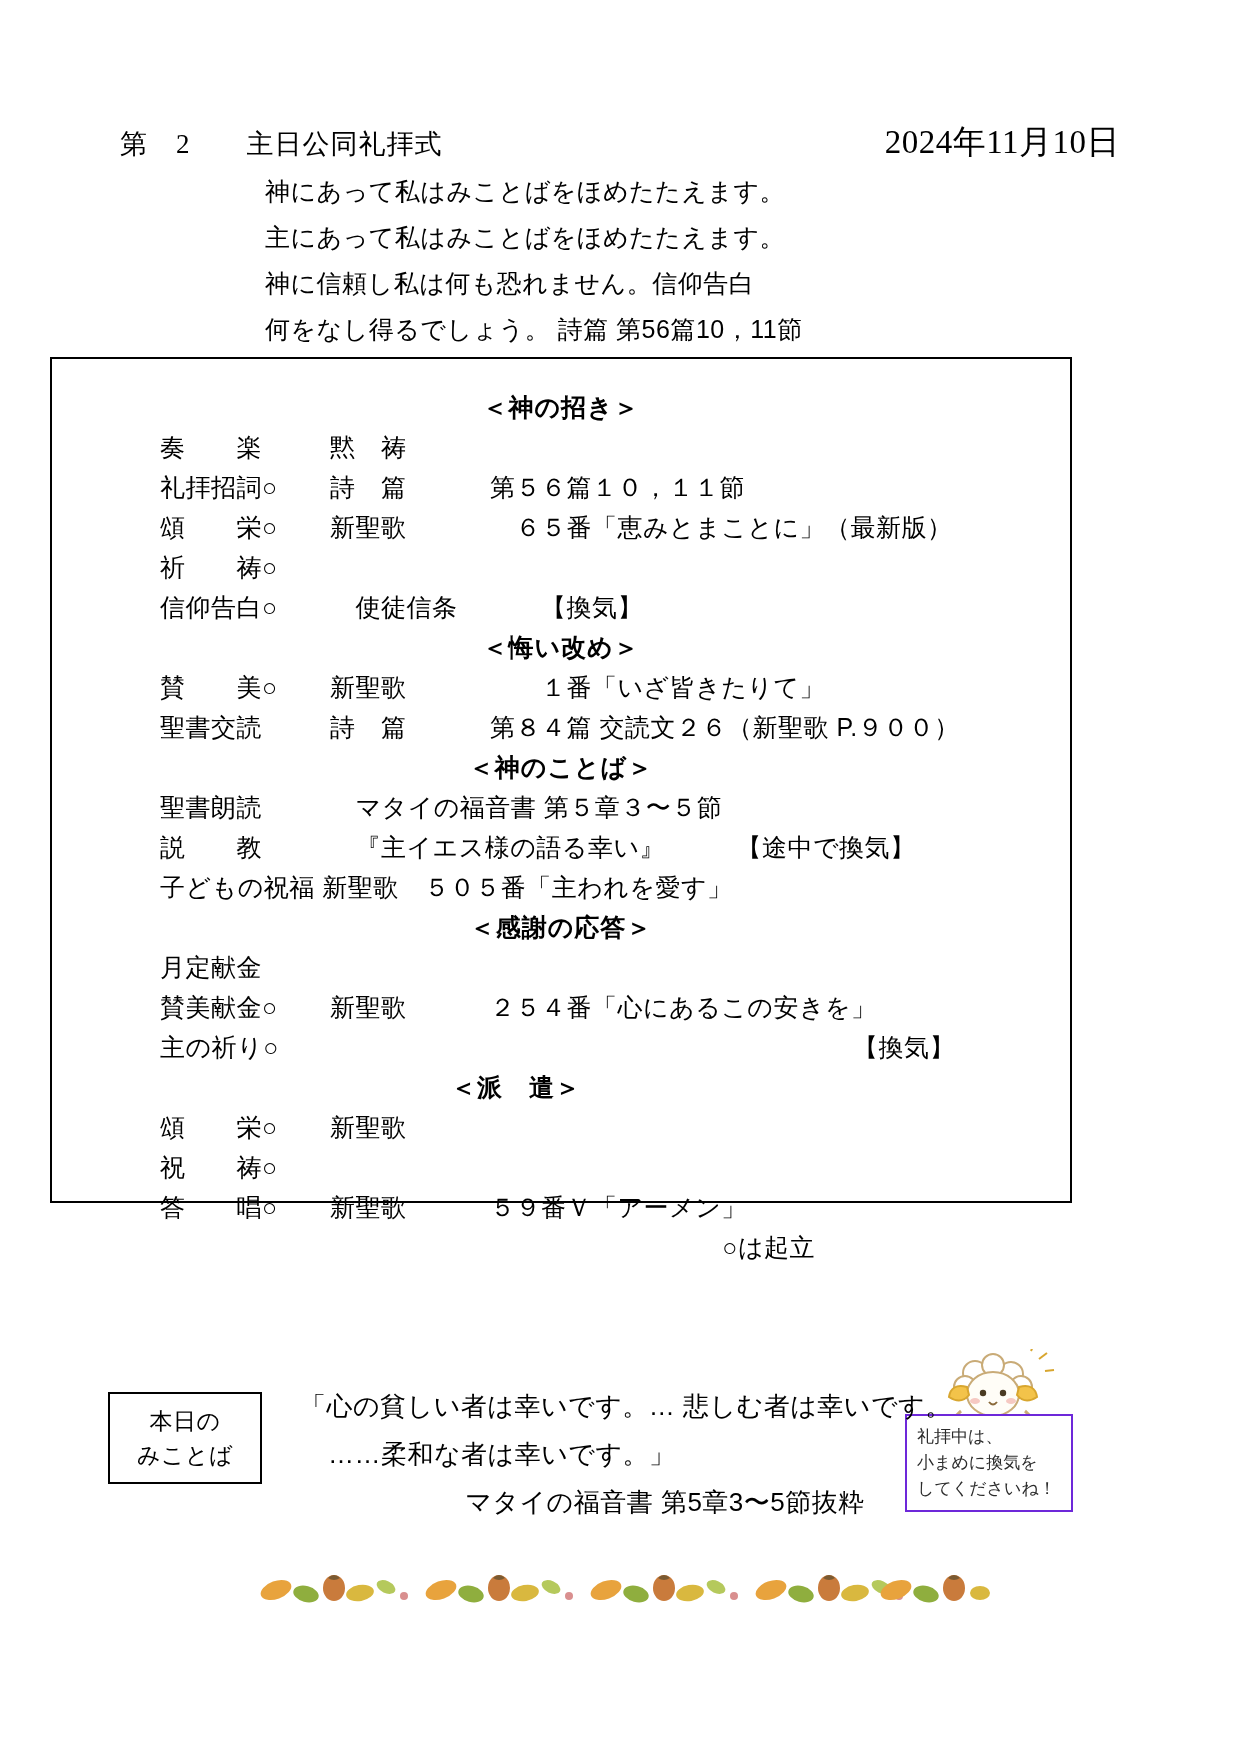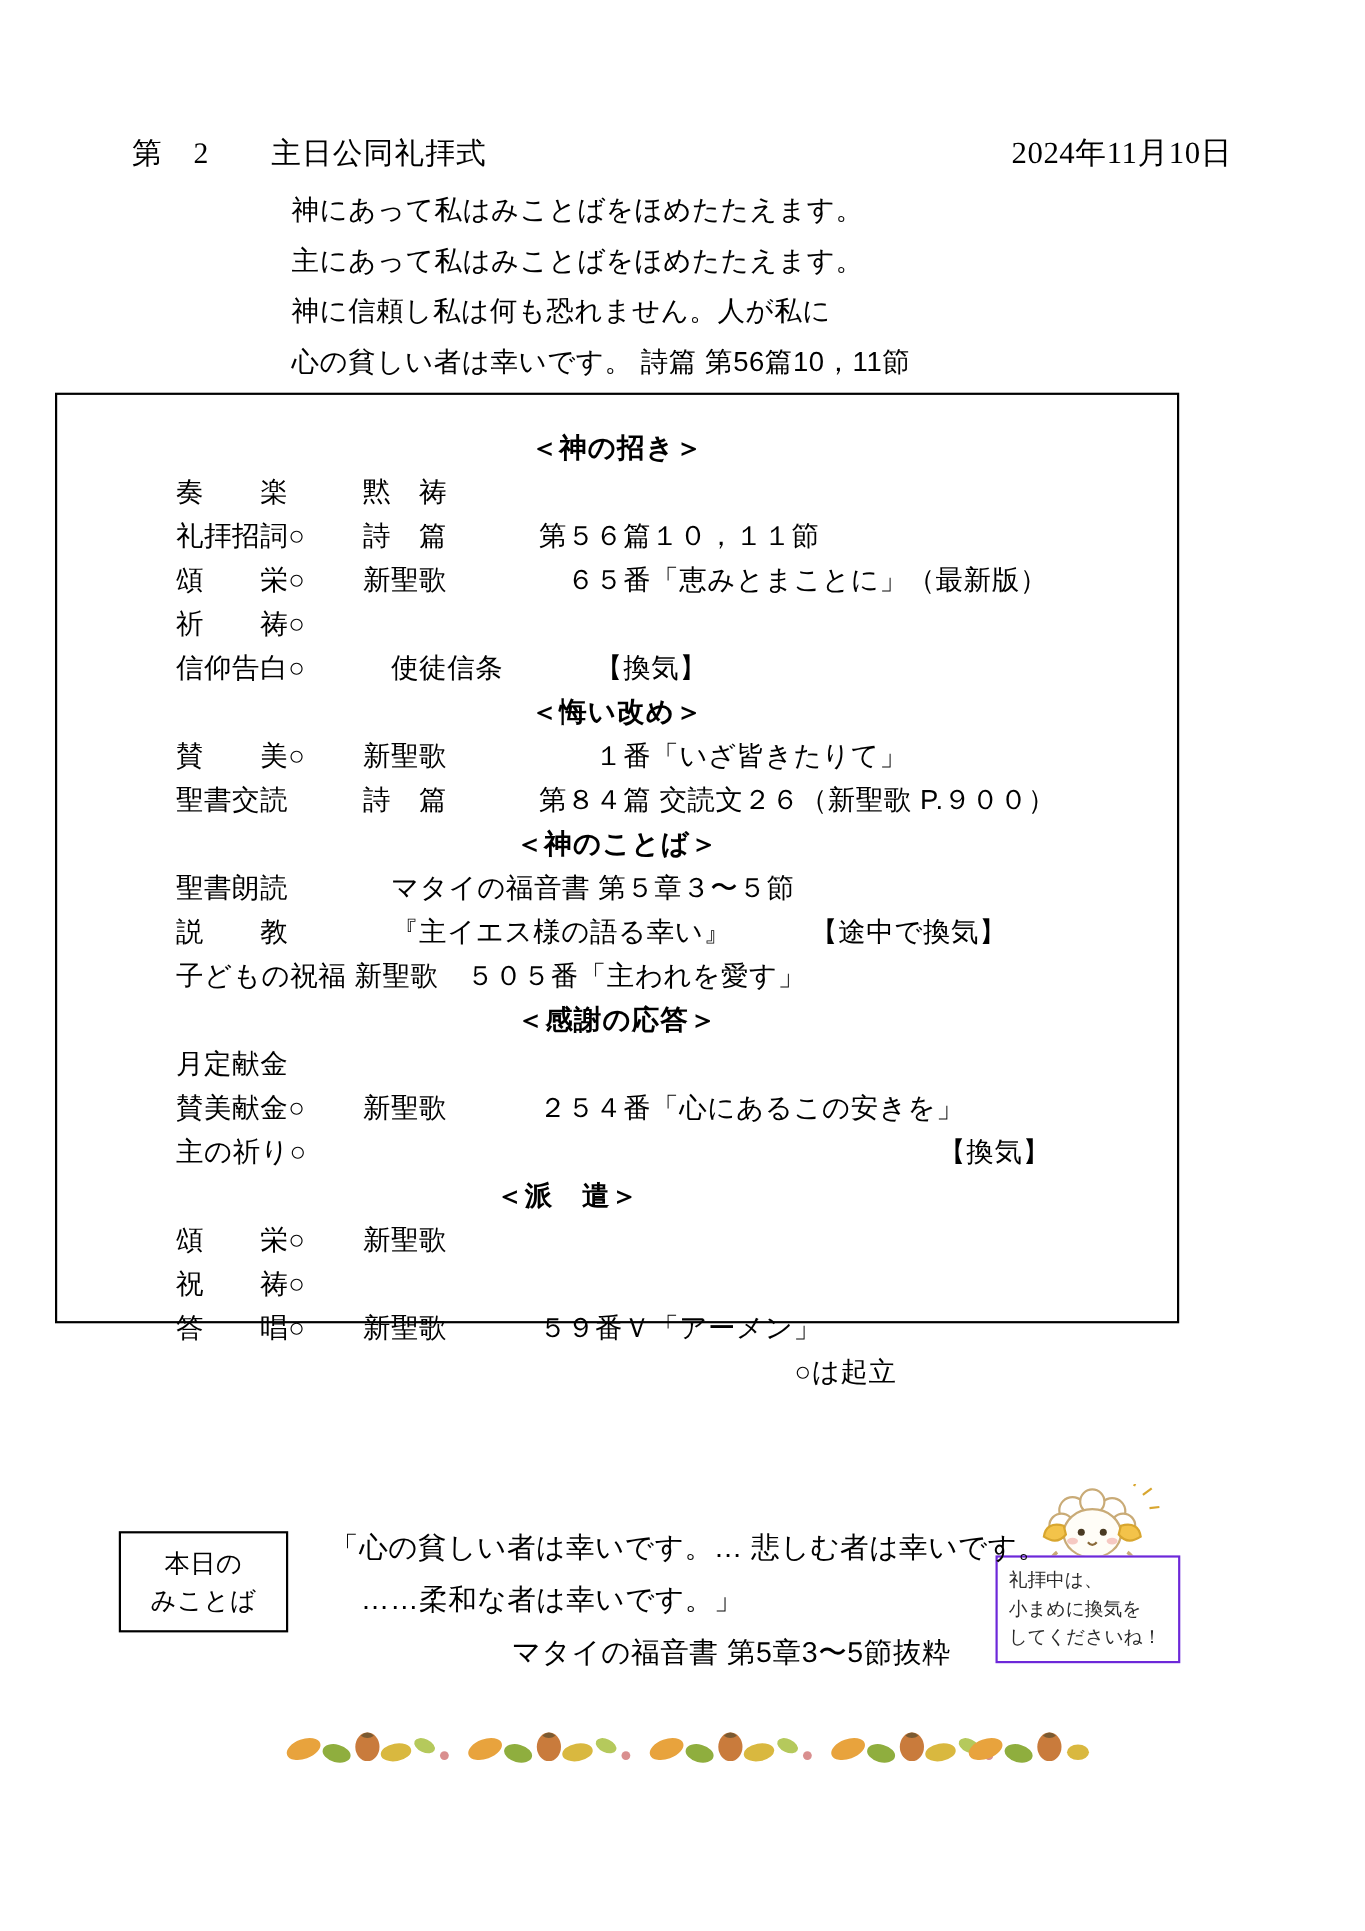--- a/index.html
+++ b/index.html
@@ -27,21 +27,21 @@
     align-items: baseline;
     justify-content: space-between;
     font-family: Liberation Serif, serif;
   }
   .header-left {
     font-size: 27px;
     letter-spacing: 1px;
     white-space: pre;
   }
   .header-date {
-    font-size: 28px;
+    font-size: 33px;
     letter-spacing: 0.5px;
   }
 
   
   .verse {
     position: absolute;
     left: 265px;
     top: 168px;
     width: 850px;
   }
@@ -194,22 +194,22 @@
 <div class="page">
 
   <div class="header">
     <div class="header-left">第　2　　主日公同礼拝式</div>
     <div class="header-date">2024年11月10日</div>
   </div>
 
   <div class="verse">
     <div class="verse-line">神にあって私はみことばをほめたたえます。</div>
     <div class="verse-line">主にあって私はみことばをほめたたえます。</div>
-    <div class="verse-line">神に信頼し私は何も恐れません。人が私に</div>
-    <div class="verse-line">心の貧しい者は幸いです。 詩篇 第56篇10，11節</div>
+    <div class="verse-line">神に信頼し私は何も恐れません。信仰告白</div>
+    <div class="verse-line">何をなし得るでしょう。 詩篇 第56篇10，11節</div>
   </div>
 
   <div class="order-box">
     <div class="order-inner">
 
       <div class="center-head">＜神の招き＞</div>
 
       <div class="order-inner-pad">
         <div class="order-row">
           <span class="col-label">奏　　楽</span>

